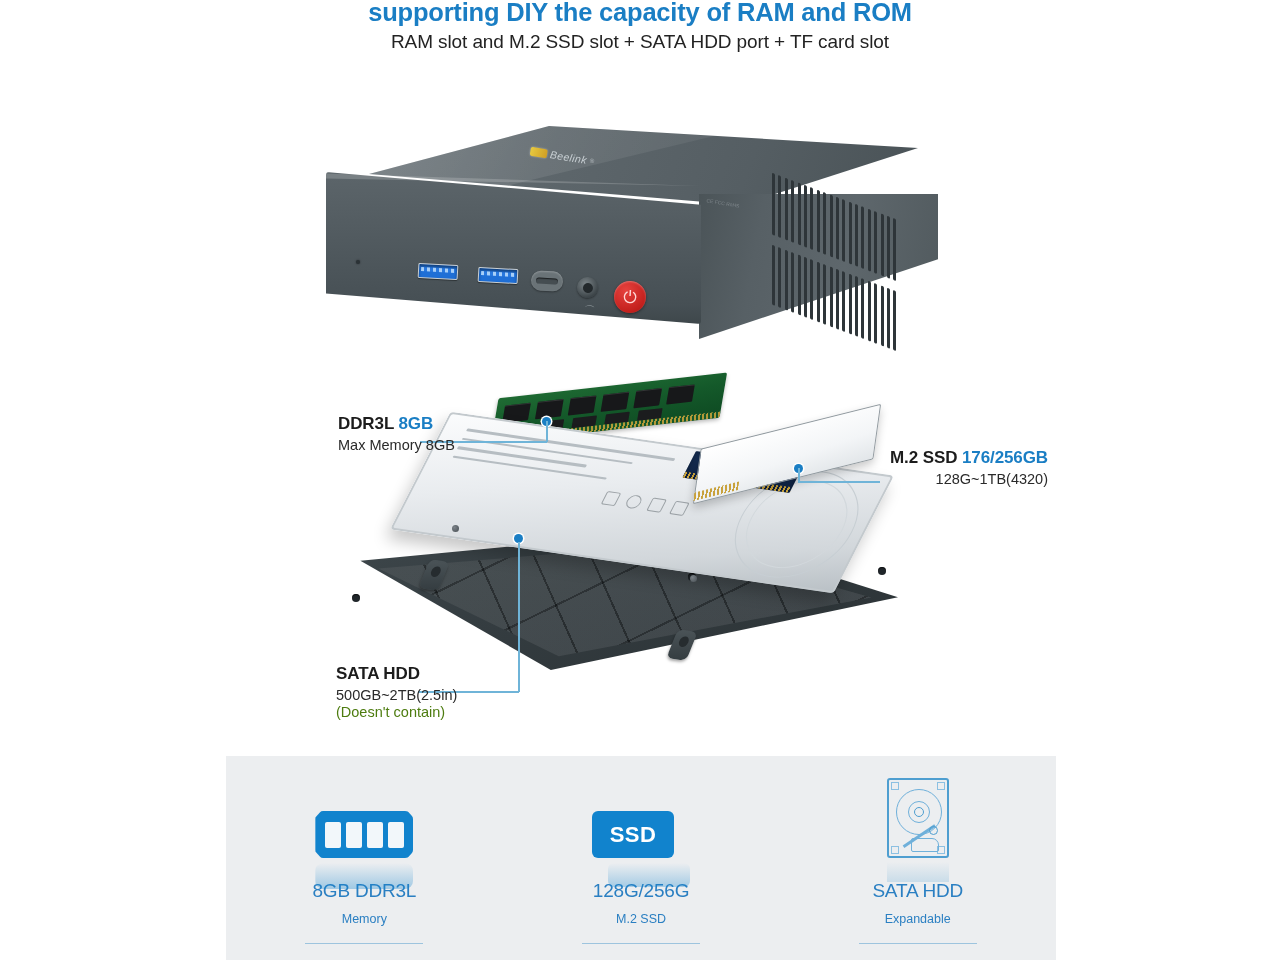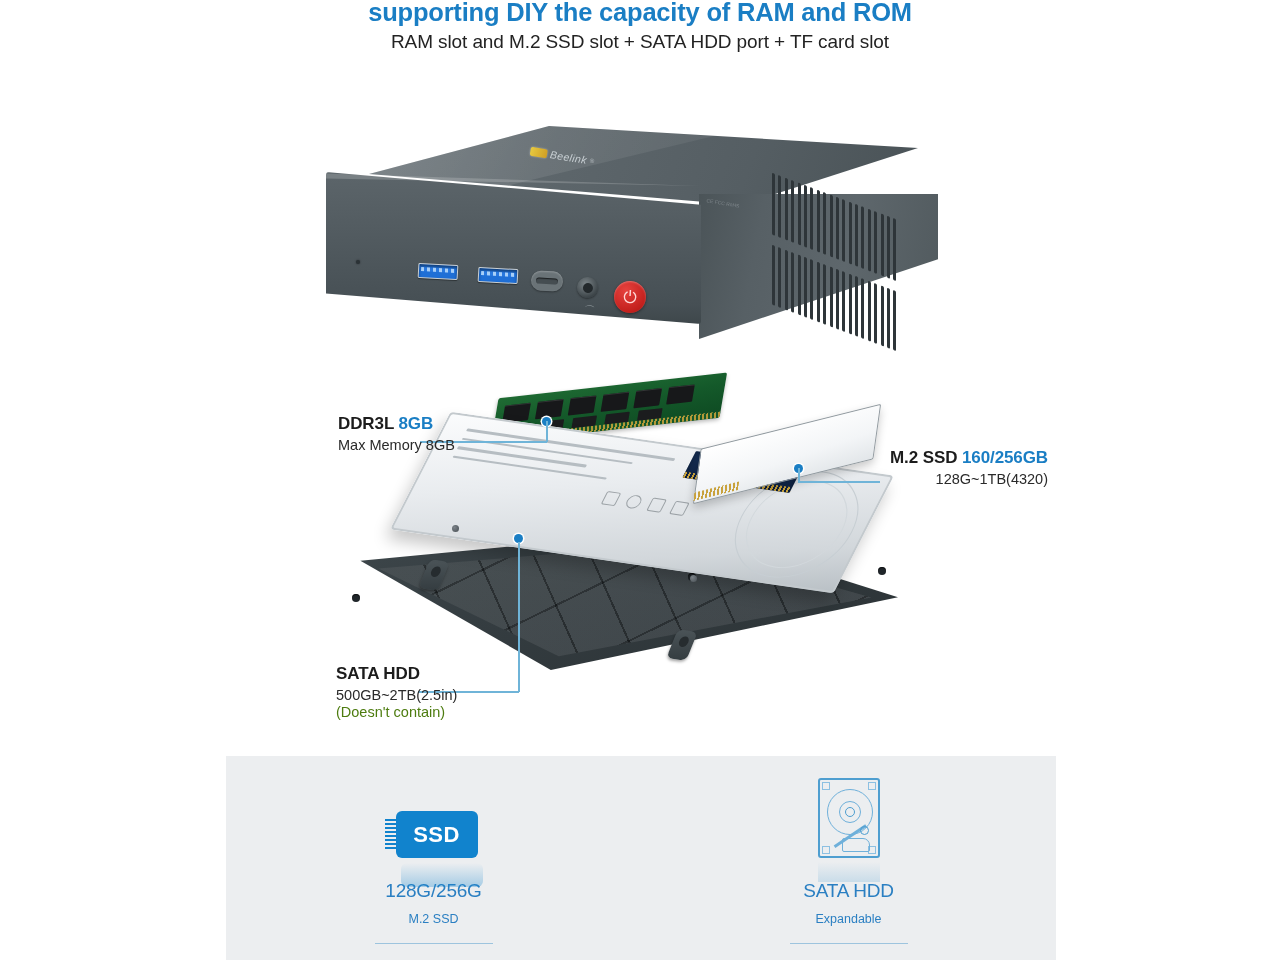--- a/index.html
+++ b/index.html
@@ -201,21 +201,21 @@
       background:#1183cd; box-shadow:0 1px 0 rgba(255,255,255,.4);
       display:flex; align-items:center; justify-content:center; gap:5px;
       clip-path: polygon(0 14%,6% 0,94% 0,100% 14%,100% 86%,94% 100%,6% 100%,0 86%);}
   .icon-ram i { display:block; width:16px; height:26px; background:#f2f7fa; border-radius:2px;}
   .refl { position:absolute; left:0; top:52px; width:98px; height:26px;
       background:linear-gradient(180deg,rgba(17,131,205,.35),rgba(17,131,205,0));
       transform:scaleY(-1); border-radius:8px;
       clip-path: polygon(0 14%,6% 0,94% 0,100% 14%,100% 86%,94% 100%,6% 100%,0 86%);}
 
   .icon-ssd { position:relative; width:98px; height:47px; }
-  .icon-ssd .body { position:absolute; left:11px; top:0; width:82px; height:47px;
+  .icon-ssd .body { position:absolute; left:0; top:0; width:82px; height:47px;
       background:#1183cd; border-radius:6px; display:flex; align-items:center; justify-content:center;}
   .icon-ssd .body span{ color:#ffffff; font-size:22px; font-weight:bold; letter-spacing:.5px;}
   .icon-ssd .pins { position:absolute; left:0; top:8px; width:18px; height:32px;
       background:repeating-linear-gradient(180deg,#1183cd 0 2px,#eceef0 2px 4px);}
   .icon-ssd .notch { position:absolute; right:-2px; top:20px; width:7px; height:7px;
       border-radius:50%; background:#eceef0;}
   .refl-ssd { position:absolute; left:16px; top:52px; width:82px; height:24px;
       background:linear-gradient(180deg,rgba(17,131,205,.32),rgba(17,131,205,0));
       transform:scaleY(-1); border-radius:6px;}
 
@@ -372,36 +372,52 @@
   <div class="leader h" style="left:420px; top:441px; width:127px;"></div>
   <div class="callout" style="left:294px; top:414px;">
     <div class="t1"><span>DDR3L </span><em>8GB</em></div>
     <div class="t2">Max Memory 8GB</div>
   </div>
 
   <div class="dot" style="left:794px; top:464px;"></div>
   <div class="leader v" style="left:798px; top:468px; height:14px;"></div>
   <div class="leader h" style="left:798px; top:481px; width:82px;"></div>
   <div class="callout" style="left:846px; top:448px;">
-    <div class="t1"><span>M.2 SSD </span><em>160/256GB</em></div>
+    <div class="t1"><span>M.2 SSD </span><em>176/256GB</em></div>
     <div class="t2" style="text-align:right;">128G~1TB(4320)</div>
   </div>
 
   <div class="dot" style="left:514px; top:534px;"></div>
   <div class="leader v" style="left:518px; top:542px; height:150px;"></div>
   <div class="leader h" style="left:418px; top:691px; width:101px;"></div>
   <div class="callout" style="left:292px; top:664px;">
     <div class="t1"><span>SATA HDD</span><em></em></div>
     <div class="t2">500GB~2TB(2.5in)</div>
     <div class="t3">(Doesn't contain)</div>
   </div>
 
   <div class="strip">
     <div class="cards">
 
+      <div class="card">
+        <div class="icowrap">
+          <div style="position:relative;">
+            <div class="icon-ram">
+              <i></i>
+                <i></i>
+                <i></i>
+                <i></i>
+            </div>
+            <div class="refl"></div>
+          </div>
+        </div>
+        <div class="ttl">8GB DDR3L</div>
+        <div class="sub">Memory</div>
+        <div class="rule"></div>
+      </div>
 
       <div class="card">
         <div class="icowrap">
           <div style="position:relative;">
             <div class="icon-ssd">
               <div class="pins"></div>
               <div class="body">
                 <span>SSD</span>
               </div>
               <div class="notch"></div>

